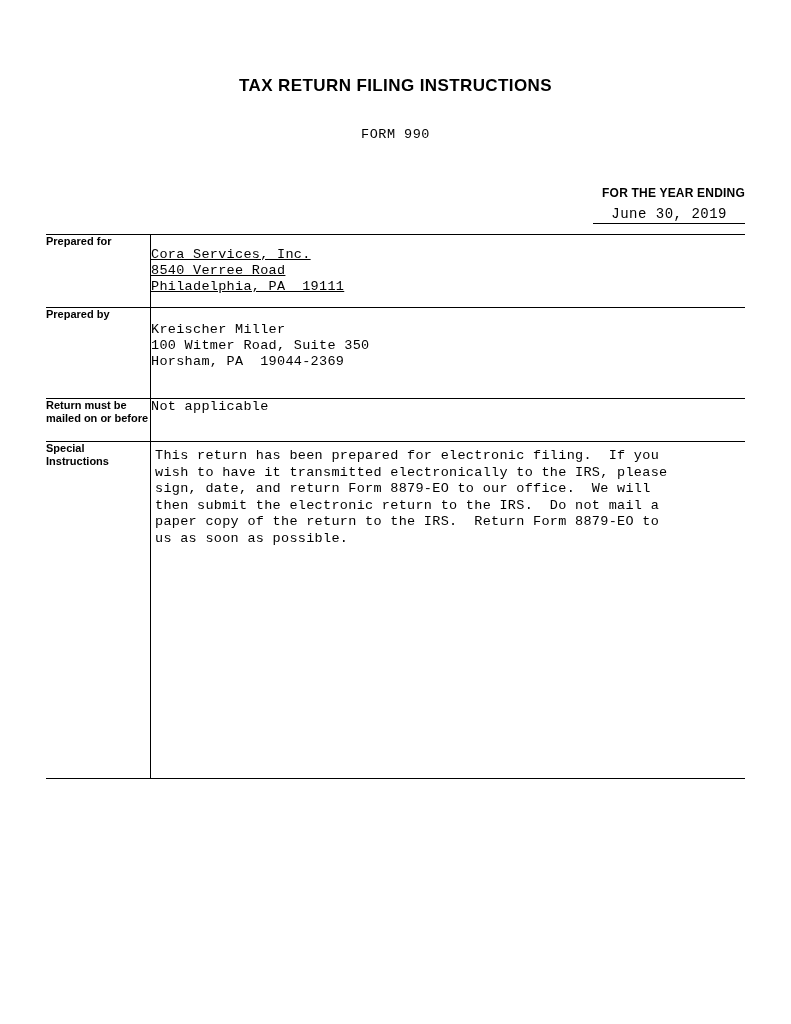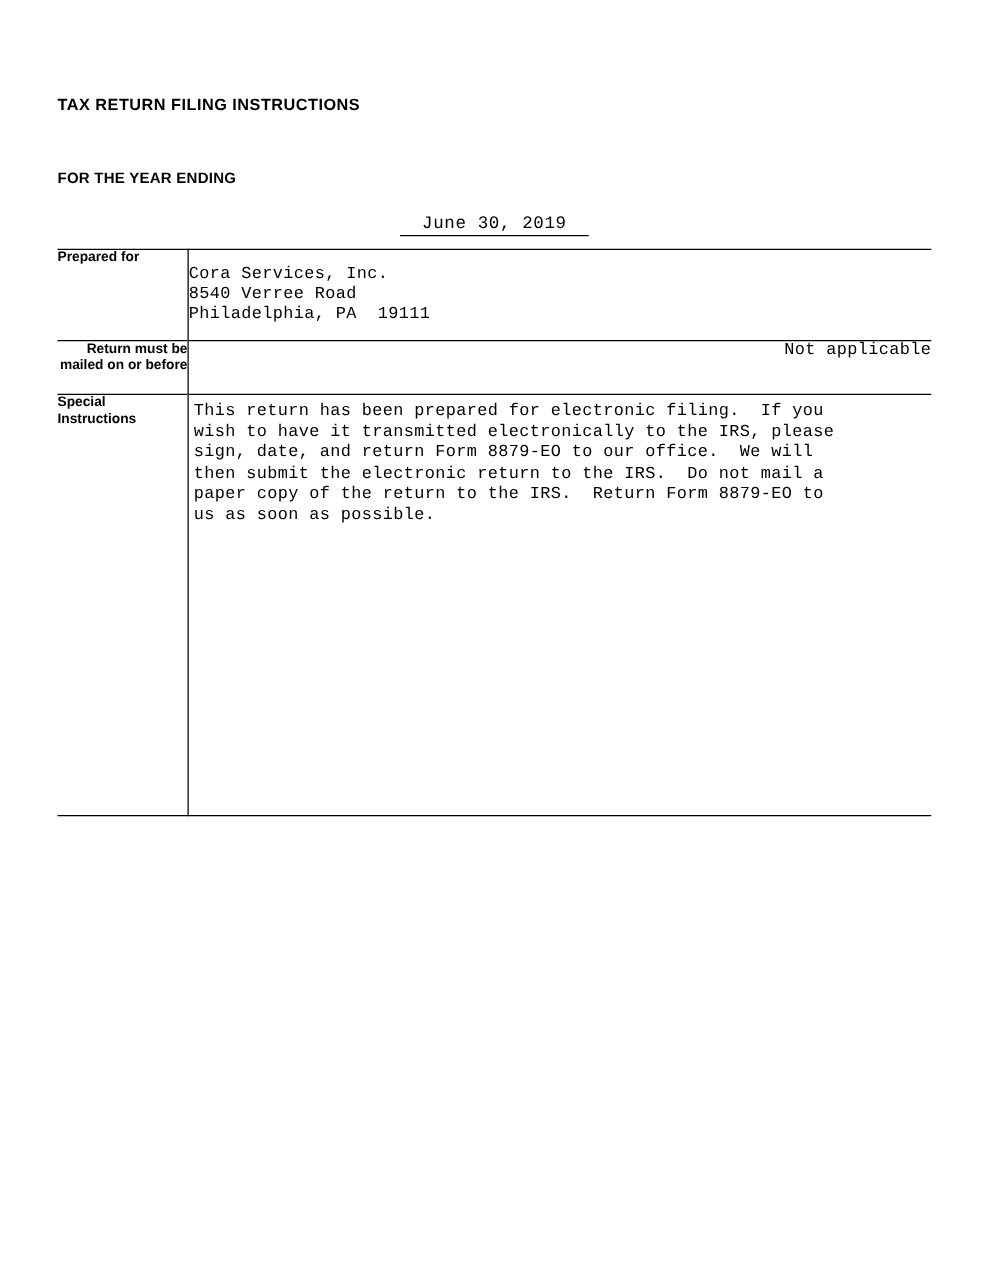--- a/index.html
+++ b/index.html
@@ -16,45 +16,45 @@
     overflow: hidden;
   }
   .page {
     position: relative;
     width: 791px;
     height: 1024px;
     box-sizing: border-box;
     padding: 0 46px;
   }
   .title {
-    text-align: left;
+    text-align: center;
     font-family: "Liberation Sans", sans-serif;
     font-weight: bold;
-    font-size: 13px;
+    font-size: 17px;
     letter-spacing: 0.4px;
     margin-top: 76px;
   }
   .form-line {
     text-align: center;
     font-family: "Liberation Mono", monospace;
     font-size: 13.5px;
     letter-spacing: 0.5px;
     margin-top: 31px;
   }
   .year-label {
-    text-align: left;
+    text-align: right;
     font-family: "Liberation Sans", sans-serif;
     font-weight: bold;
     font-size: 12px;
     letter-spacing: 0.2px;
     margin-top: 44px;
   }
   .year-value-wrap {
-    text-align: center;
-    margin-top: 20px;
+    text-align: right;
+    margin-top: 4px;
   }
   .year-value {
     display: inline-block;
     font-family: "Liberation Mono", monospace;
     font-size: 14px;
     letter-spacing: 0.5px;
     border-bottom: 1px solid #000;
     padding: 0 18px 1px 18px;
   }
 
@@ -85,57 +85,65 @@
   td.value {
     padding: 6px 6px 6px 14px;
     font-family: "Liberation Mono", monospace;
     font-size: 13.5px;
     line-height: 16px;
     letter-spacing: 0.3px;
     white-space: pre-wrap;
   }
   td.value.pad-top-more {
     padding-top: 12px;
+    text-decoration: underline;
   }
   td.value.pad-top-mid {
     padding-top: 14px;
   }
   .r-prepared-for td { height: 60px; }
   .r-prepared-by td { height: 76px; }
   .r-amount td { height: 50px; }
   .r-check td { height: 48px; }
   .r-mail td { height: 62px; }
-  .r-return td { height: 42px; text-align: right; }
+  .r-return td { height: 42px; }
   .r-special td { height: 330px; }
   td.value.special {
     padding-top: 6px;
     padding-left: 4px;
     line-height: 16.5px;
   }
 </style>
 </head>
 <body>
 
 <div class="page">
 
   <div class="title">TAX RETURN FILING INSTRUCTIONS</div>
 
+  <div class="form-line">FORM 990</div>
 
   <div class="year-label">FOR THE YEAR ENDING</div>
   <div class="year-value-wrap">
     <span class="year-value">June 30, 2019</span>
   </div>
 
   <table class="grid">
     <tbody>
         <tr class="r-prepared-for">
       <td class="label">Prepared for</td>
       <td class="value pad-top-more">Cora Services, Inc.
 8540 Verree Road
 Philadelphia, PA  19111</td>
+    </tr>
+    <tr class="r-prepared-by">
+      <td class="label">Prepared by</td>
+      <td class="value pad-top-mid">Kreischer Miller
+100 Witmer Road, Suite 350
+Horsham, PA  19044-2369</td>
     </tr>
     <tr class="r-return">
       <td class="label">Return must be
 mailed on
 or before</td>
       <td class="value">Not applicable</td>
     </tr>
     <tr class="r-special last">
       <td class="label">Special
 Instructions</td>

